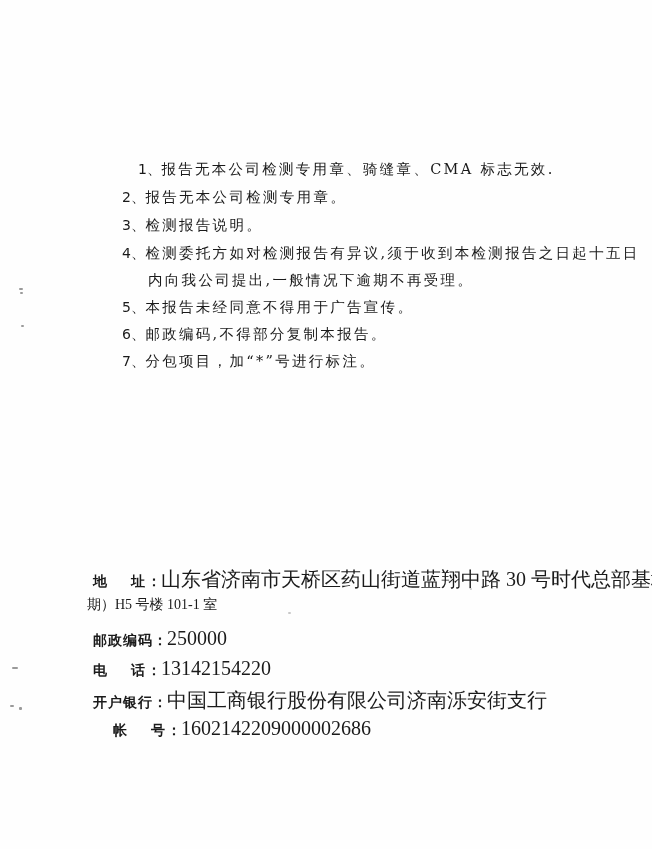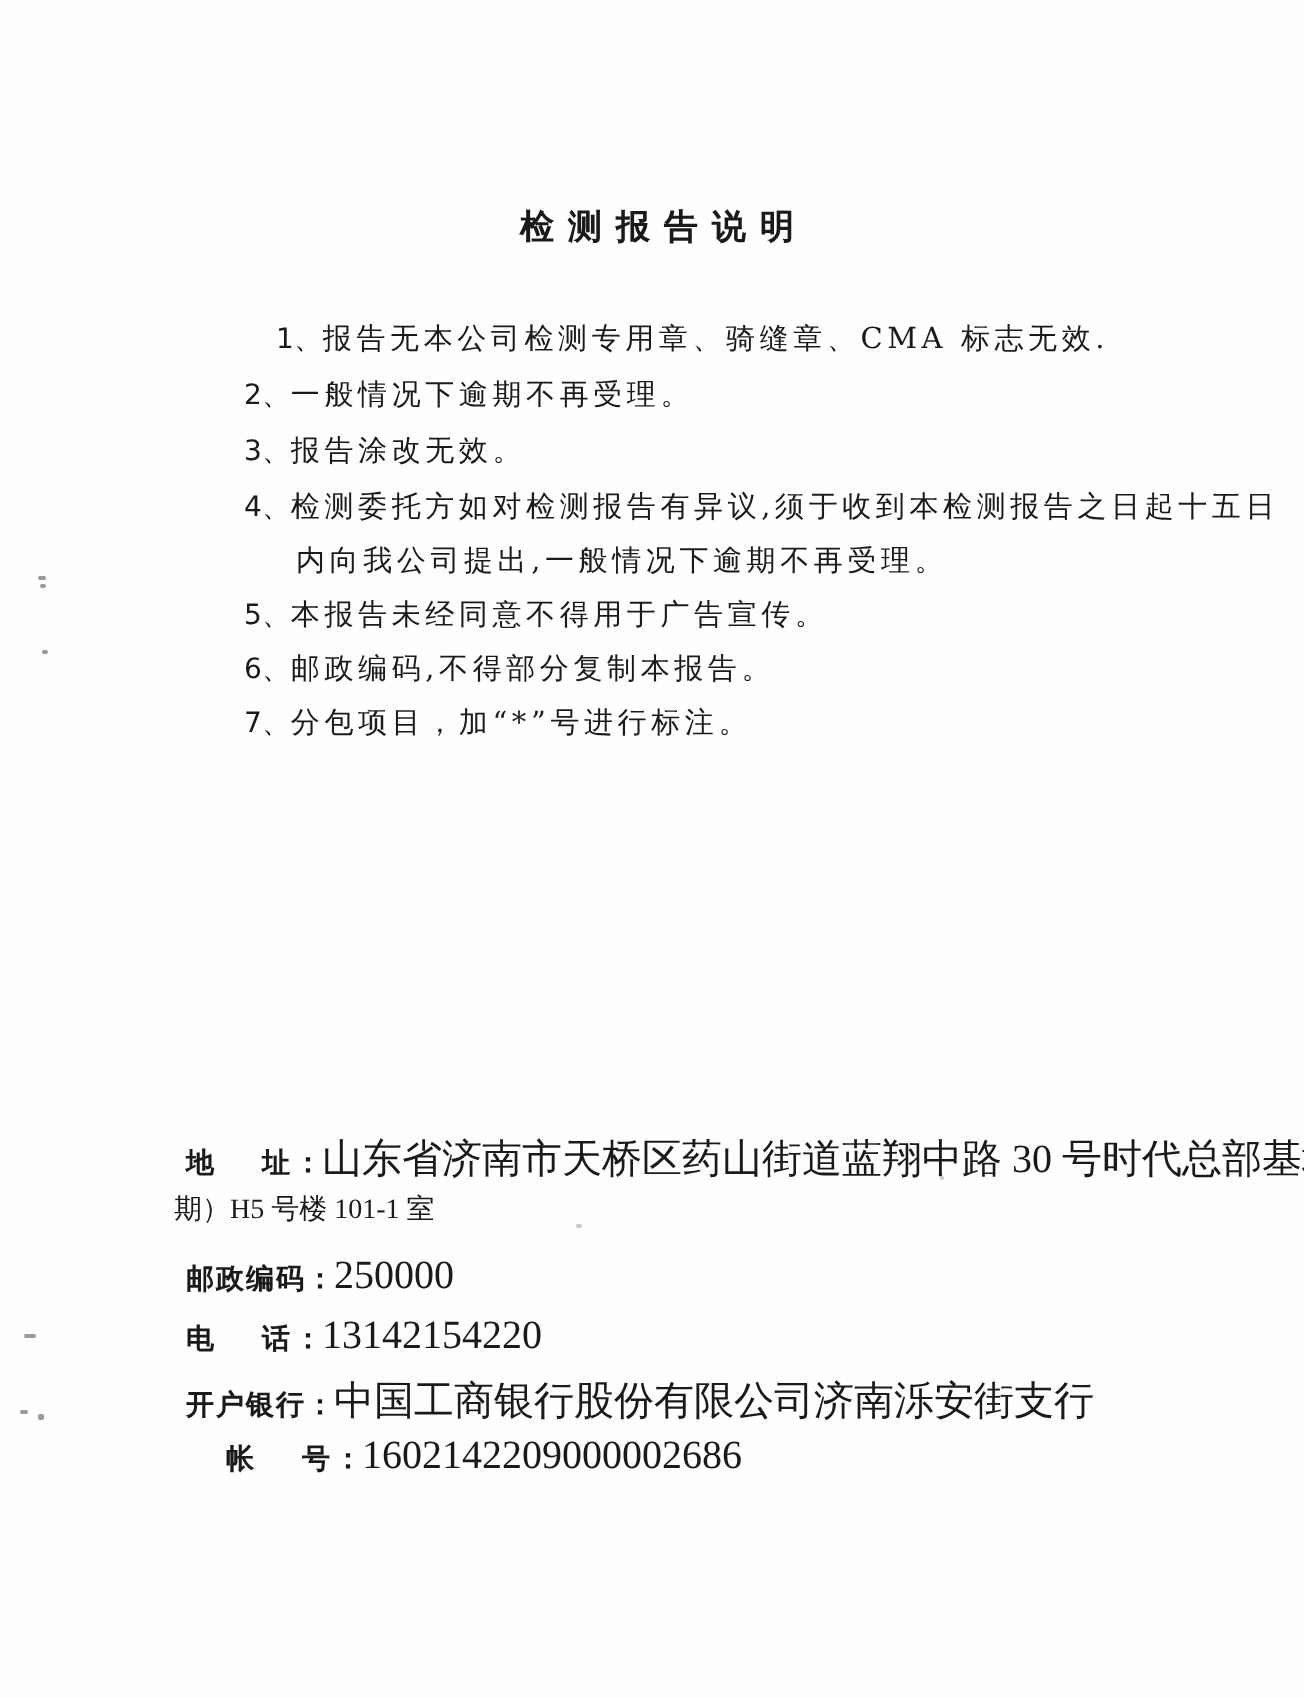--- a/index.html
+++ b/index.html
@@ -91,31 +91,30 @@
       position: absolute;
       background: #9a9a9a;
       border-radius: 1px;
     }
   </style>
 </head>
 <body>
 
 <div class="page">
 
-  <div class="title">检测报告说明</div>
 
   <div class="notes">
     <div class="note" style="top:0px;margin-left:16px;">
       <span class="num">1</span><span class="sep">、</span><span>报告无本公司检测专用章、骑缝章、CMA 标志无效.</span>
     </div>
     <div class="note" style="top:28px;">
-      <span class="num">2</span><span class="sep">、</span><span>一般情况下逾期不再受理。</span>
+      <span class="num">2</span><span class="sep">、</span><span>报告无本公司检测专用章。</span>
     </div>
     <div class="note" style="top:56px;">
-      <span class="num">3</span><span class="sep">、</span><span>报告涂改无效。</span>
+      <span class="num">3</span><span class="sep">、</span><span>检测报告说明。</span>
     </div>
     <div class="note" style="top:84px;">
       <span class="num">4</span><span class="sep">、</span><span>检测委托方如对检测报告有异议,须于收到本检测报告之日起十五日</span>
     </div>
     <div class="note-cont" style="top:111px;text-align:center;">内向我公司提出,一般情况下逾期不再受理。</div>
     <div class="note" style="top:138px;">
       <span class="num">5</span><span class="sep">、</span><span>本报告未经同意不得用于广告宣传。</span>
     </div>
     <div class="note" style="top:165px;">
       <span class="num">6</span><span class="sep">、</span><span>邮政编码,不得部分复制本报告。</span>

